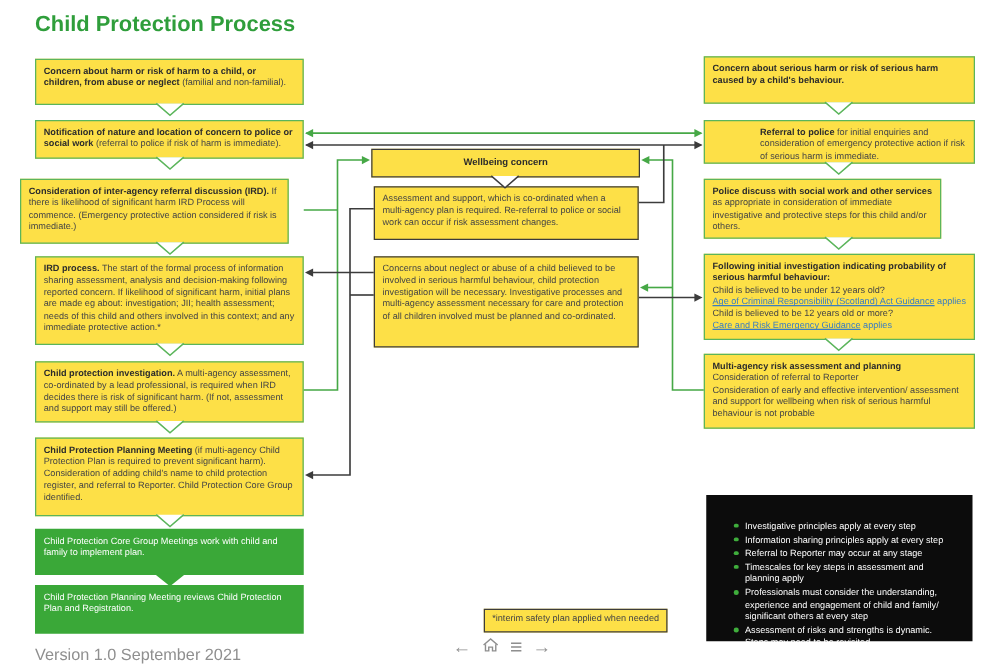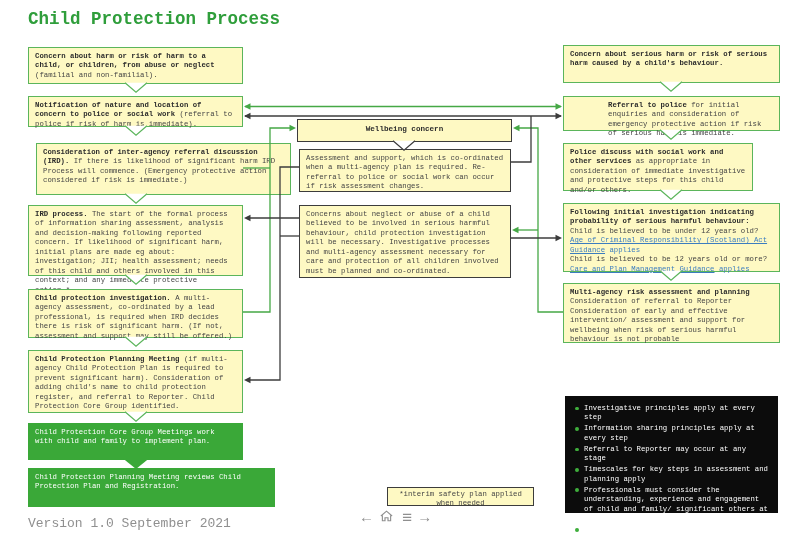--- a/index.html
+++ b/index.html
@@ -1,32 +1,32 @@
 <!DOCTYPE html>
 <html><head>
 <meta charset="utf-8">
 <style>
   html,body{margin:0;padding:0;background:#fff;}
   #stage{position:relative;width:804px;height:537px;background:#fff;overflow:hidden;
-         font-family:Liberation Mono, monospace;}
+         font-family:Liberation Sans, sans-serif;border-radius:11px;}
   #page-title{position:absolute;left:28px;top:9px;font-size:17.5px;font-weight:bold;color:#2f9e3b;}
-  .box{position:absolute;box-sizing:border-box;background:#fef9c3;font-size:7.3px;line-height:1.3;
+  .box{position:absolute;box-sizing:border-box;background:#fde047;font-size:7.3px;line-height:1.3;
        color:#454545;padding:4px 6px;z-index:1;}
   .gbox{border:1.2px solid #5bb55b;}
   .kbox{border:1.2px solid #3c3c3c;}
   .fillbox{background:#3aa838;color:#fff;border:none;padding:5px 7px;}
   .box b{color:#2c2c2c;}
   .center{text-align:center;}
   .wellbeing{font-weight:bold;color:#2c2c2c;padding-top:5px;font-size:7.6px;}
   .line{display:block;}
   a.doclink{color:#3b7dc0;text-decoration:underline;cursor:pointer;}
   .bluetext{color:#3b7dc0;}
   .legend{position:absolute;box-sizing:border-box;background:#0c0c0c;color:#fff;z-index:1;
           font-size:7.3px;line-height:1.3;padding:8px 9px;}
-  .legend ul{margin:0;padding:0;list-style:none;}
+  .legend ul{margin:12px;padding:0;list-style:none;}
   .legend li{position:relative;padding-left:10px;margin-bottom:1.5px;}
   .legend li::before{content:"";position:absolute;left:1px;top:2.6px;width:3.8px;height:3.8px;
           border-radius:50%;background:#3fae3c;}
   #overlay{position:absolute;left:0;top:0;width:804px;height:537px;z-index:2;pointer-events:none;}
   #version-label{position:absolute;left:28px;top:516px;font-size:13px;color:#8f8f8f;}
   #navbar{position:absolute;left:362px;top:509px;display:flex;gap:8px;align-items:center;
           color:#8f8f8f;font-size:15px;z-index:3;}
   #navbar .nv{cursor:pointer;line-height:1;}
   .interim{font-size:7.3px;}
 </style>
@@ -38,40 +38,40 @@
   <div id="page-title">Child Protection Process</div>
 
   <div class="box gbox" style="left:28px;top:47px;width:215px;height:37px;">
     <b>Concern about harm or risk of harm to a child, or children, from abuse or neglect</b>
     <span>(familial and non-familial).</span>
   </div>
   <div class="box gbox" style="left:28px;top:96px;width:215px;height:31px;">
     <b>Notification of nature and location of concern to police or social work</b>
     <span>(referral to police if risk of harm is immediate).</span>
   </div>
-  <div class="box gbox" style="left:36px;top:143px;width:255px;height:52px;">
+  <div class="box gbox" style="left:16px;top:143px;width:215px;height:52px;">
     <b>Consideration of inter-agency referral discussion (IRD).</b>
     <span>If there is likelihood of significant harm IRD Process will commence. (Emergency protective action considered if risk is immediate.)</span>
   </div>
   <div class="box gbox" style="left:28px;top:205px;width:215px;height:71px;">
     <b>IRD process.</b>
     <span>The start of the formal process of information sharing assessment, analysis and decision-making following reported concern. If likelihood of significant harm, initial plans are made eg about: investigation; JII; health assessment; needs of this child and others involved in this context; and any immediate protective action.*</span>
   </div>
   <div class="box gbox" style="left:28px;top:289px;width:215px;height:49px;">
     <b>Child protection investigation.</b>
     <span>A multi-agency assessment, co-ordinated by a lead professional, is required when IRD decides there is risk of significant harm. (If not, assessment and support may still be offered.)</span>
   </div>
   <div class="box gbox" style="left:28px;top:350px;width:215px;height:63px;">
     <b>Child Protection Planning Meeting</b>
     <span>(if multi-agency Child Protection Plan is required to prevent significant harm). Consideration of adding child's name to child protection register, and referral to Reporter. Child Protection Core Group identified.</span>
   </div>
   <div class="box fillbox" style="left:28px;top:423px;width:215px;height:37px;">
     <span>Child Protection Core Group Meetings work with child and family to implement plan.</span>
   </div>
-  <div class="box fillbox" style="left:28px;top:468px;width:247px;height:39px;">
+  <div class="box fillbox" style="left:28px;top:468px;width:215px;height:39px;">
     <span>Child Protection Planning Meeting reviews Child Protection Plan and Registration.</span>
   </div>
 
   <div class="box kbox center wellbeing" style="left:297px;top:119px;width:215px;height:23px;">
     <span>Wellbeing concern</span>
   </div>
   <div class="box kbox" style="left:299px;top:149px;width:212px;height:43px;">
     <span>Assessment and support, which is co-ordinated when a multi-agency plan is required. Re-referral to police or social work can occur if risk assessment changes.</span>
   </div>
   <div class="box kbox" style="left:299px;top:205px;width:212px;height:73px;">
@@ -91,21 +91,21 @@
   </div>
   <div class="box gbox" style="left:563px;top:143px;width:190px;height:48px;">
     <b>Police discuss with social work and other services</b>
     <span>as appropriate in consideration of immediate investigative and protective steps for this child and/or others.</span>
   </div>
   <div class="box gbox" style="left:563px;top:203px;width:217px;height:69px;">
     <b class="line">Following initial investigation indicating probability of serious harmful behaviour:</b>
     <span class="line">Child is believed to be under 12 years old?</span>
     <span class="line"><a class="doclink">Age of Criminal Responsibility (Scotland) Act Guidance</a><span class="bluetext"> applies</span></span>
     <span class="line">Child is believed to be 12 years old or more?</span>
-    <span class="line"><a class="doclink">Care and Plan Management Guidance</a><span class="bluetext"> applies</span></span>
+    <span class="line"><a class="doclink">Care and Risk Emergency Guidance</a><span class="bluetext"> applies</span></span>
   </div>
   <div class="box gbox" style="left:563px;top:283px;width:217px;height:60px;">
     <b class="line">Multi-agency risk assessment and planning</b>
     <span class="line">Consideration of referral to Reporter</span>
     <span class="line">Consideration of early and effective intervention/ assessment and support for wellbeing when risk of serious harmful behaviour is not probable</span>
   </div>
 
   <div class="legend" style="left:565px;top:396px;width:213px;height:117px;">
     <ul>
       <li>Investigative principles apply at every step</li>

